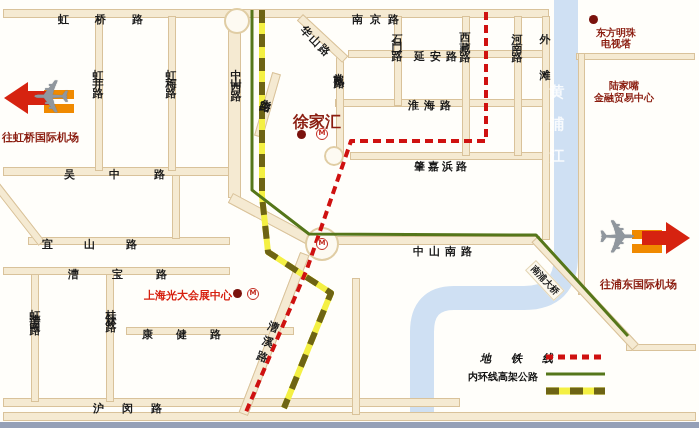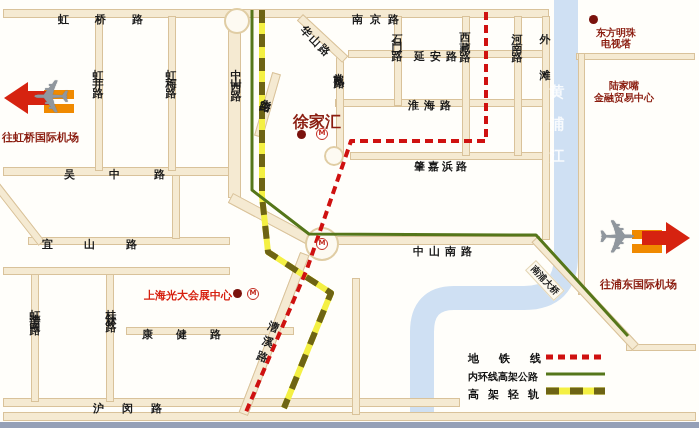--- a/index.html
+++ b/index.html
@@ -85,20 +85,21 @@
     <path d="M486,12 L486,141 L351,141 L307,269 L246,412" fill="none" stroke-width="4" stroke-linejoin="round" stroke-dasharray="8 5" stroke="#cf1110"></path>
   </svg>
 
   <div class="lh" style="left:58px;top:14px;letter-spacing:26px;">虹桥路</div>
   <div class="lh" style="left:352px;top:14px;letter-spacing:7px;">南京路</div>
   <div class="lh" style="left:414px;top:51px;letter-spacing:5px;">延安路</div>
   <div class="lh" style="left:408px;top:100px;letter-spacing:5px;">淮海路</div>
   <div class="lh" style="left:414px;top:161px;letter-spacing:3px;">肇嘉浜路</div>
   <div class="lh" style="left:42px;top:239px;letter-spacing:31px;">宜山路</div>
   <div class="lh" style="left:64px;top:169px;letter-spacing:34px;">吴中路</div>
+  <div class="lh" style="left:68px;top:269px;letter-spacing:33px;">漕宝路</div>
   <div class="lh" style="left:413px;top:246px;letter-spacing:5px;">中山南路</div>
   <div class="lh" style="left:142px;top:329px;letter-spacing:23px;">康健路</div>
   <div class="lh" style="left:93px;top:403px;letter-spacing:18px;">沪闵路</div>
 
   <div class="lv" style="left:91px;top:60px;letter-spacing:9px;">虹井路</div>
   <div class="lv" style="left:164px;top:60px;letter-spacing:9px;">虹梅路</div>
   <div class="lv" style="left:229px;top:60px;letter-spacing:7px;">中山西路</div>
   <div class="lv" style="left:332px;top:64px;letter-spacing:2px;">常熟路</div>
   <div class="lv" style="left:390px;top:26px;letter-spacing:5px;">石门二路</div>
   <div class="lv" style="left:458px;top:24px;letter-spacing:9px;">西藏路</div>
@@ -146,29 +147,28 @@
   <div class="poi" style="left:293px;top:112px;font-size:16px;">徐家汇</div>
   <div class="dot" style="left:297px;top:130px;"></div>
   <div class="mic" style="left:316px;top:128px;">M</div>
 
   <div class="mic" style="left:316px;top:238px;">M</div>
 
   <div class="poi" style="left:144px;top:288px;font-size:11px;color:#d6200f;">上海光大会展中心</div>
   <div class="dot" style="left:233px;top:289px;"></div>
   <div class="mic" style="left:247px;top:288px;">M</div>
 
-  <div class="legrow" style="left:468px;top:351px;letter-spacing:20px;">地铁线</div>
+  <div class="legrow" style="left:480px;top:351px;letter-spacing:20px;font-style:italic;">地铁线</div>
   <svg width="62" height="10" style="position:absolute;left:545px;top:352px;">
     <line x1="1" y1="5" x2="60" y2="5" stroke-width="5" stroke-dasharray="7 5" stroke="#cf1110"></line>
   </svg>
   <div class="legrow" style="left:468px;top:370px;font-size:10px;">内环线高架公路</div>
   <svg width="62" height="10" style="position:absolute;left:545px;top:369px;">
     <line x1="1" y1="5" x2="60" y2="5" stroke-width="3" stroke="#55761a"></line>
   </svg>
-  <div class="legrow" style="left:468px;top:387px;letter-spacing:9px;">高架轻轨</div>
   <svg width="62" height="10" style="position:absolute;left:545px;top:386px;">
     <line x1="1" y1="5" x2="60" y2="5" stroke-width="7" stroke="#f4f043"></line>
     <line x1="1" y1="5" x2="60" y2="5" stroke-width="7" stroke-dasharray="13 11" stroke="#6e6414"></line>
   </svg>
 
   <div style="position:absolute;left:0;top:422px;width:699px;height:6px;background:#95a0b7;"></div>
 
 </div>
 
 </body></html>

